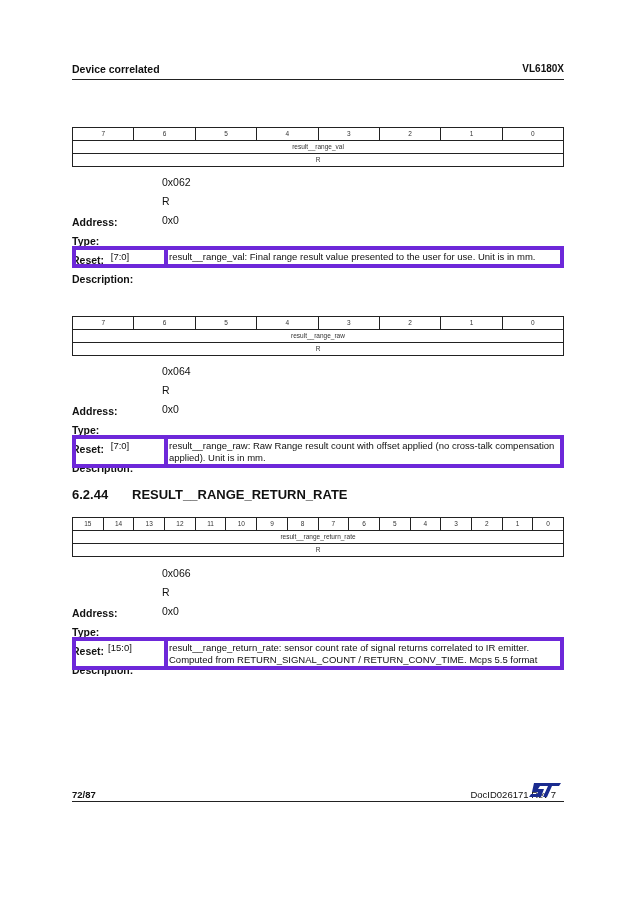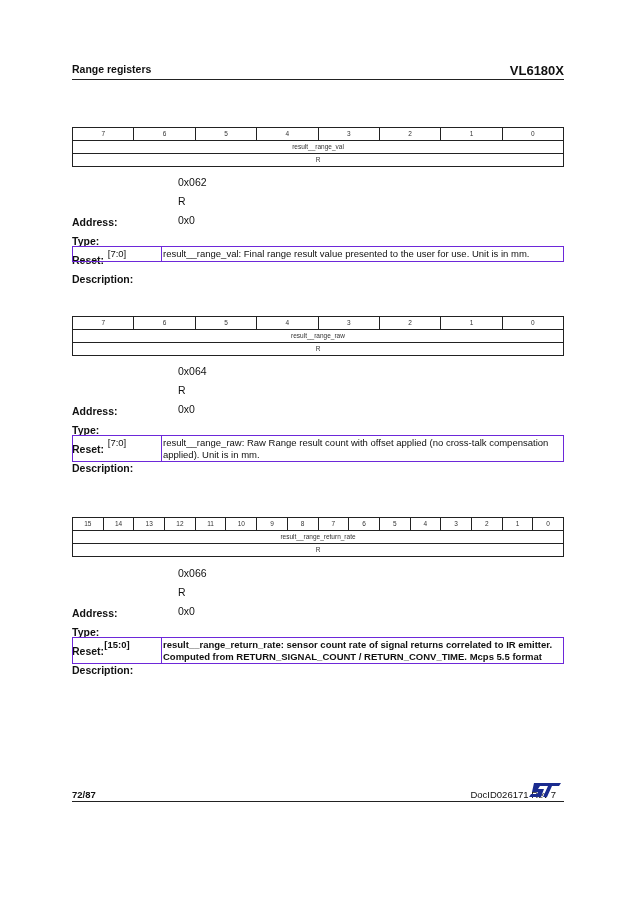--- a/index.html
+++ b/index.html
@@ -5,59 +5,59 @@
     html, body { margin: 0; padding: 0; background: #ffffff; }
     body {
       width: 635px; height: 898px; position: relative; overflow: hidden;
       font-family: "Liberation Sans", sans-serif; color: #111111;
     }
     .page-header {
       position: absolute; left: 72px; top: 63px; width: 492px; height: 16px;
       border-bottom: 1px solid #222; 
     }
     .page-header .left { position: absolute; left: 0; top: 0; font-size: 10.5px; font-weight: bold; }
-    .page-header .right { position: absolute; right: 0; top: 0; font-size: 13px; font-weight: bold; }
+    .page-header .right { position: absolute; right: 0; top: 0; font-size: 10px; font-weight: bold; }
 
     .section { position: absolute; left: 72px; width: 492px; }
     .sec-title { font-size: 13px; font-weight: bold; height: 18px; position: relative; }
     .sec-title .num { position: absolute; left: 0; top: 0; }
     .sec-title .name { position: absolute; left: 60px; top: 0; }
 
     table.reg {
       position: absolute; left: 0; width: 492px; border-collapse: collapse;
       font-size: 6.5px; color: #333;
     }
     table.reg td {
       border: 1px solid #222; text-align: center; height: 12px; padding: 0; line-height: 12px;
     }
 
     .field { position: absolute; left: 0; font-size: 10.5px; }
     .field .lbl { position: absolute; left: 0; top: 0; font-weight: bold; white-space: nowrap; margin-top: 40px; }
-    .field .val { position: absolute; left: 106px; top: 0; white-space: nowrap; }
+    .field .val { position: absolute; left: 90px; top: 0; white-space: nowrap; }
 
     table.desc {
       position: absolute; left: 0; width: 492px; border-collapse: collapse;
       font-size: 9.5px;
     }
-    table.desc td { border: 1px solid #6d28d9; padding: 1px 1px; vertical-align: top; line-height: 11.5px; }
+    table.desc td { border: 4px solid #6d28d9; padding: 1px 1px; vertical-align: top; line-height: 11.5px; }
     table.desc td.bits { width: 86px; text-align: center; }
 
     .page-footer {
       position: absolute; left: 72px; top: 788px; width: 492px; height: 13px;
       border-bottom: 1px solid #222; font-size: 9.5px;
     }
     .page-footer .left { position: absolute; left: 0; top: 1px; font-weight: bold; }
     .page-footer .center { position: absolute; left: 0; right: 8px; top: 1px; text-align: right; }
     .page-footer .logo { position: absolute; right: 2px; top: -6px; width: 34px; height: 16px; }
   </style>
 </head>
 <body>
 
 <div class="page-header">
-  <span class="left">Range registers</span>
+  <span class="left">Device correlated</span>
   <span class="right">VL6180X</span>
 </div>
 
 <div class="section" style="top:95px;height:175px;">
   <table class="reg" style="top:32px;">
     <tbody>
         <tr class="bits-row">
           <td style="width: 12.5%;">7</td>
           <td style="width: 12.5%;">6</td>
           <td style="width: 12.5%;">5</td>
@@ -140,20 +140,24 @@
     <tbody>
         <tr>
       <td class="bits">[7:0]</td>
       <td>result__range_raw: Raw Range result count with offset applied (no cross-talk compensation applied). Unit is in mm.</td>
     </tr>
   </tbody>
     </table>
 </div>
 
 <div class="section" style="top:487px;height:185px;">
+  <div class="sec-title">
+    <span class="num">6.2.44</span>
+    <span class="name">RESULT__RANGE_RETURN_RATE</span>
+  </div>
   <table class="reg" style="top:30px;">
     <tbody>
         <tr class="bits-row">
           <td style="width: 6.25%;">15</td>
           <td style="width: 6.25%;">14</td>
           <td style="width: 6.25%;">13</td>
           <td style="width: 6.25%;">12</td>
           <td style="width: 6.25%;">11</td>
           <td style="width: 6.25%;">10</td>
           <td style="width: 6.25%;">9</td>
@@ -183,21 +187,21 @@
     <span class="lbl">Type:</span>
     <span class="val">R</span>
   </div>
   <div class="field" style="top:118px;">
     <span class="lbl">Reset:</span>
     <span class="val">0x0</span>
   </div>
   <div class="field" style="top:137px;">
     <span class="lbl">Description:</span>
   </div>
-  <table class="desc" style="top:150px;font-weight:bold;">
+  <table class="desc" style="top:150px;">
     <tbody>
         <tr>
       <td class="bits">[15:0]</td>
       <td>result__range_return_rate: sensor count rate of signal returns correlated to IR emitter. Computed from RETURN_SIGNAL_COUNT / RETURN_CONV_TIME. Mcps 5.5 format</td>
     </tr>
   </tbody>
     </table>
 </div>
 
 <div class="page-footer">

